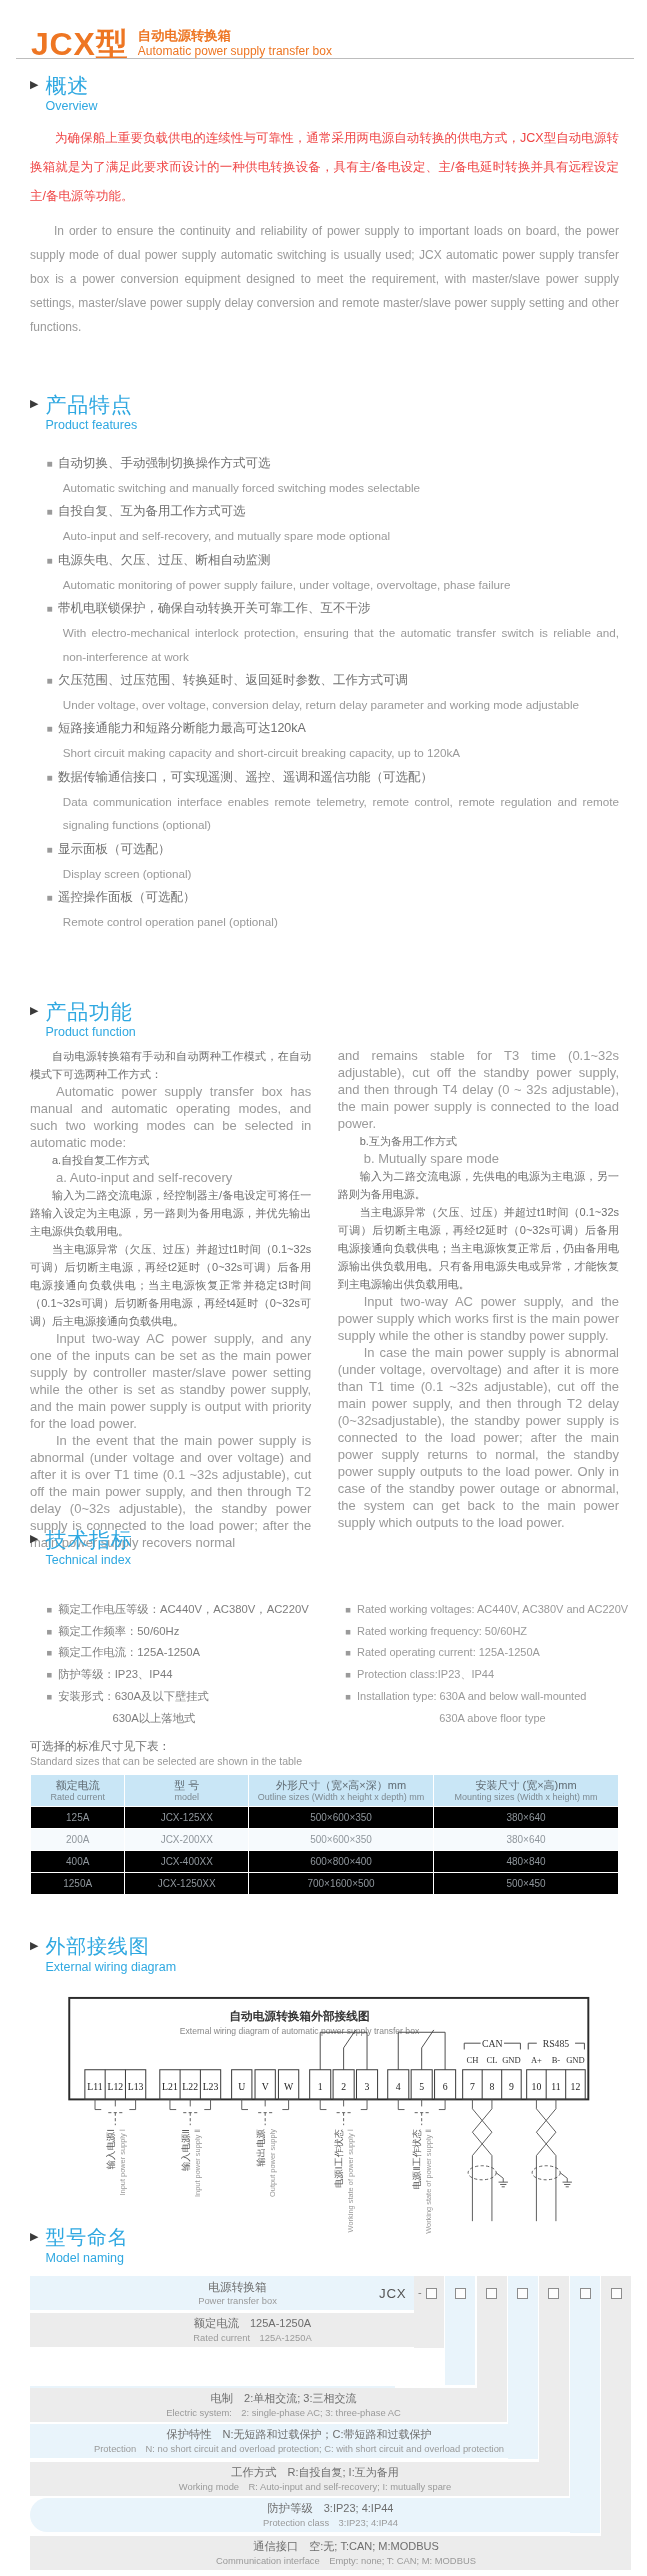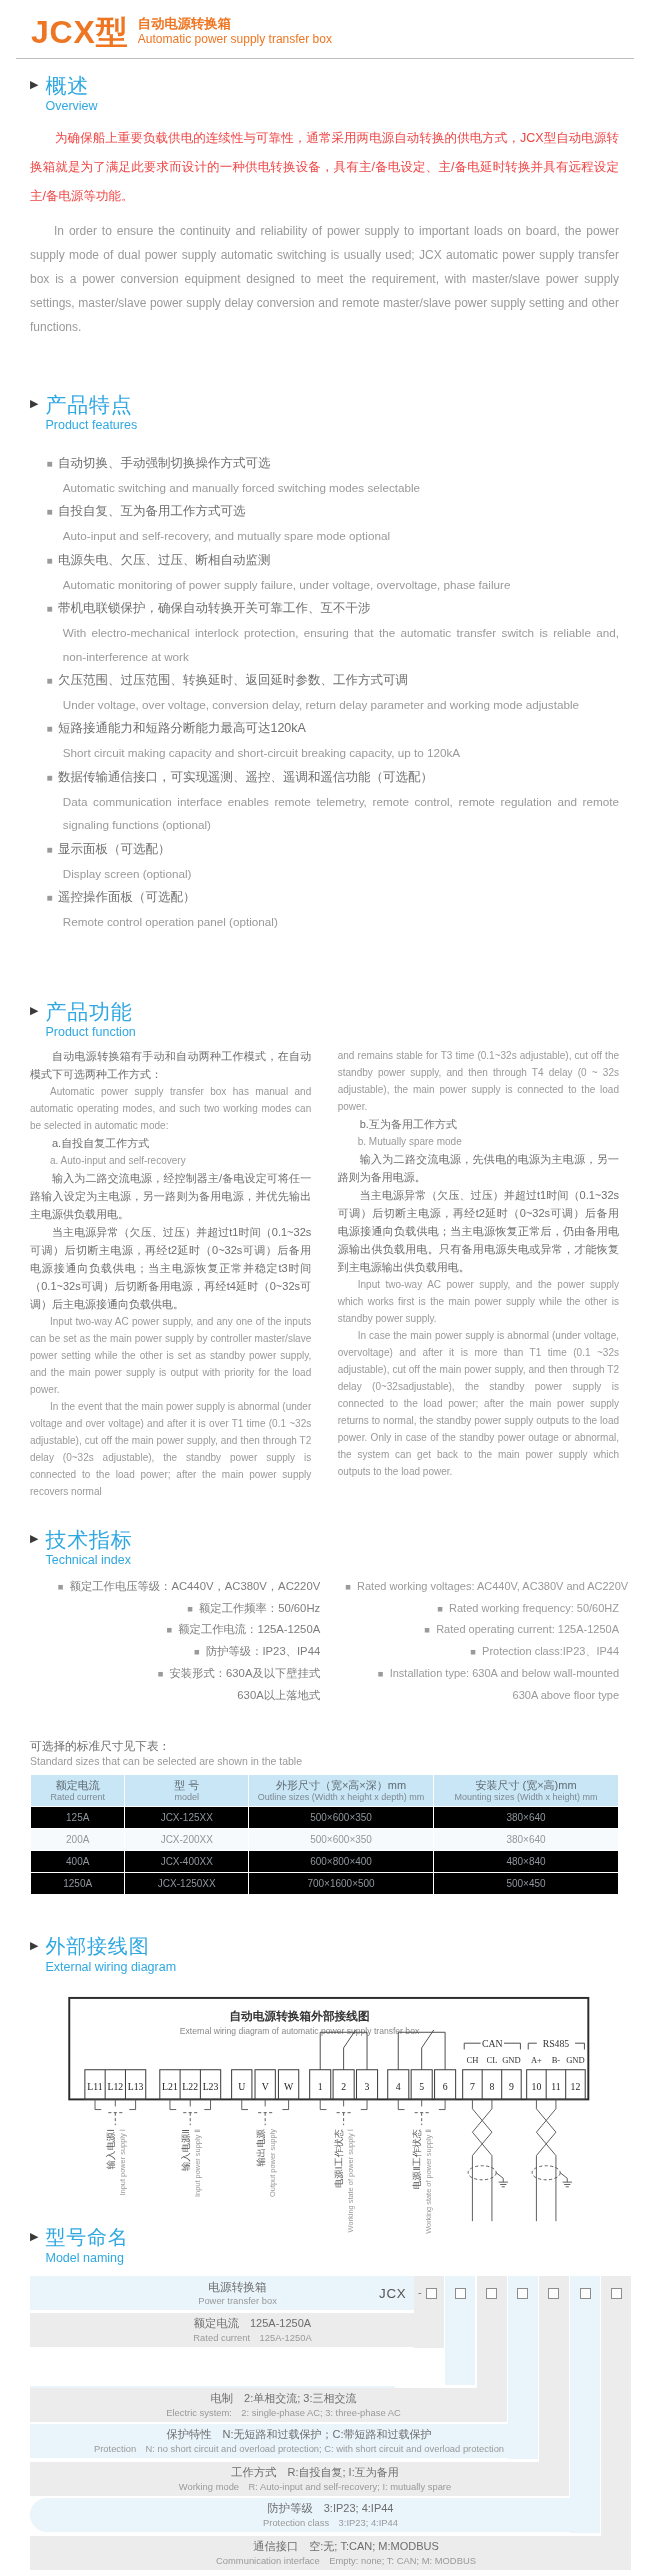--- a/index.html
+++ b/index.html
@@ -1,20 +1,20 @@
 <!DOCTYPE html>
 <html style="font-size:12.5px"><head>
 <meta charset="utf-8">
 <style>
   html,body{margin:0;padding:0;background:#fff;}
   .page{position:relative;width:648px;height:2576px;background:#fff;overflow:hidden;
         font-family:"Liberation Sans",sans-serif;}
   .abs{position:absolute;}
   
-  .pagehead{left:31px;top:10px;display:flex;align-items:flex-start;}
+  .pagehead{left:31px;top:22px;display:flex;align-items:flex-start;}
   .brand{color:#ee7623;font-size:32px;font-weight:bold;line-height:45px;letter-spacing:0.8px;}
   .brand-sub{margin-left:9.4px;padding-top:4.7px;}
   .brand-zh{color:#ee7623;font-size:13.3px;font-weight:bold;line-height:17px;}
   .brand-en{color:#ee7623;font-size:12px;line-height:15.6px;}
   .divider{left:15.6px;top:58px;width:618px;border-top:0.8px solid #bdbdbd;height:0;}
   
   .sec{left:30px;width:589px;}
   .sechead{display:flex;align-items:flex-start;}
   .tri{color:#3a3a3a;font-size:11px;line-height:23.4px;margin-right:7px;}
   .sh-zh{color:#2fa8e1;font-size:21px;line-height:25px;letter-spacing:0.8px;}
@@ -24,24 +24,24 @@
   .p-en{color:#9a9a9a;font-size:12px;line-height:24px;text-align:justify;text-indent:2em;margin:0;}
   
   .feat{margin-top:17px;}
   .f-zh{color:#6e6e6e;font-size:12.5px;line-height:24px;}
   .f-zh .bullet{color:#9a9a9a;font-size:10px;margin-right:5.5px;}
   .f-en{color:#9a9a9a;font-size:11.7px;line-height:23.4px;padding-left:16.4px;text-align:justify;}
   
   .cols{display:flex;gap:26.5px;margin-top:6.2px;}
   .col{flex:1;min-width:0;}
   .c-zh{color:#6e6e6e;font-size:11px;line-height:18px;text-align:justify;text-indent:2em;margin:0;}
-  .c-en{color:#9a9a9a;font-size:10px;line-height:17px;text-align:justify;text-indent:2em;margin:0;}
+  .c-en{color:#9a9a9a;font-size:13px;line-height:17px;text-align:justify;text-indent:2em;margin:0;}
   .c-en.cont{text-indent:0;}
   
-  .tech{display:flex;gap:25px;margin-top:7px;text-align:right;}
+  .tech{display:flex;gap:25px;margin-top:30px;}
   .tech .col{flex:1;}
   .t-line{color:#7d7d7d;font-size:11.3px;line-height:20.7px;white-space:nowrap;}
   .t-line .bullet{color:#9a9a9a;font-size:9.4px;margin-right:6.2px;}
   .t-line.indent{padding-left:66px;}
   .tech .col.en .t-line{color:#9a9a9a;font-size:11px;}
   .tech .col.en .t-line.indent{padding-left:94px;}
   
   .intro-zh{color:#6e6e6e;font-size:11.7px;line-height:16.4px;}
   .intro-en{color:#9a9a9a;font-size:10.5px;line-height:15.6px;}
   table.sizes{border-collapse:separate;border-spacing:1.6px;width:100%;margin-top:3.9px;}

